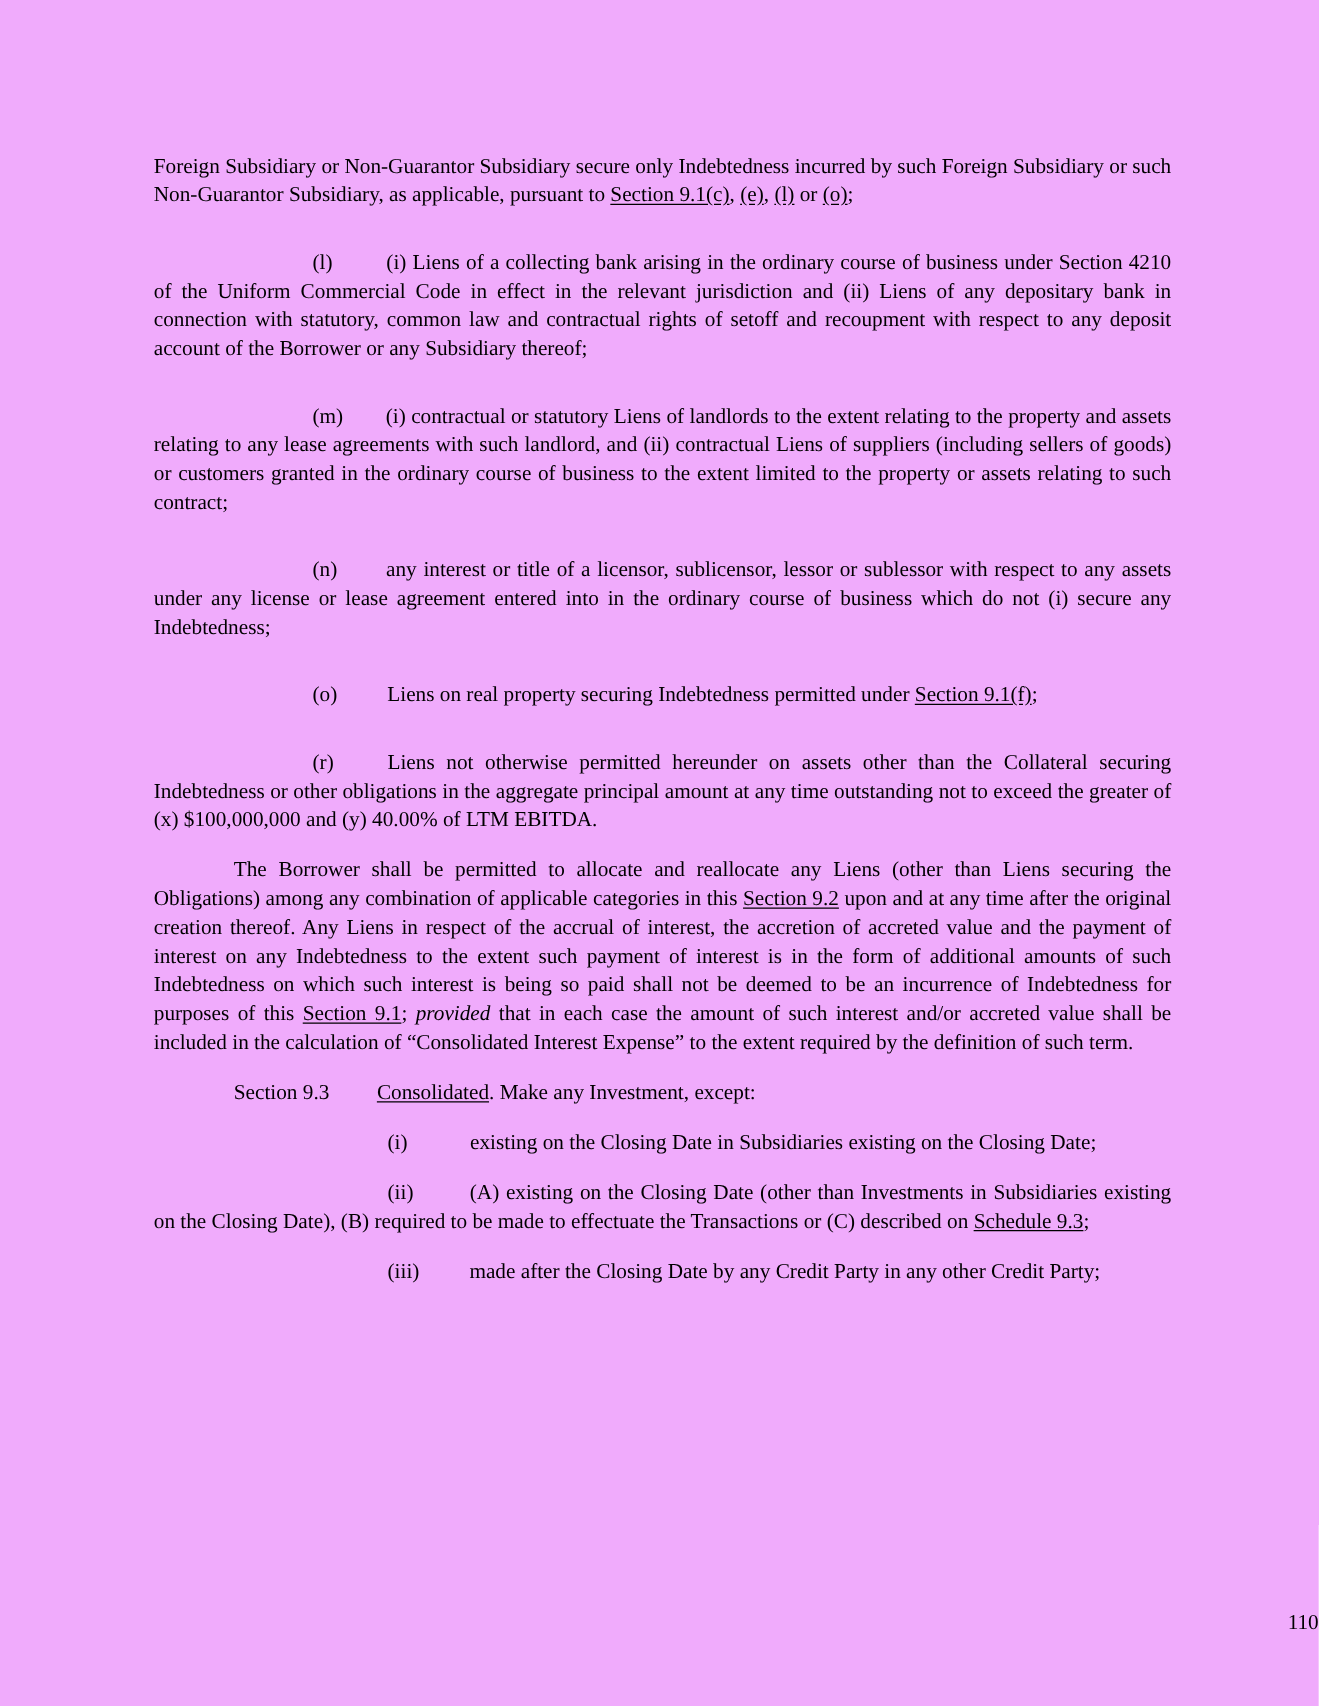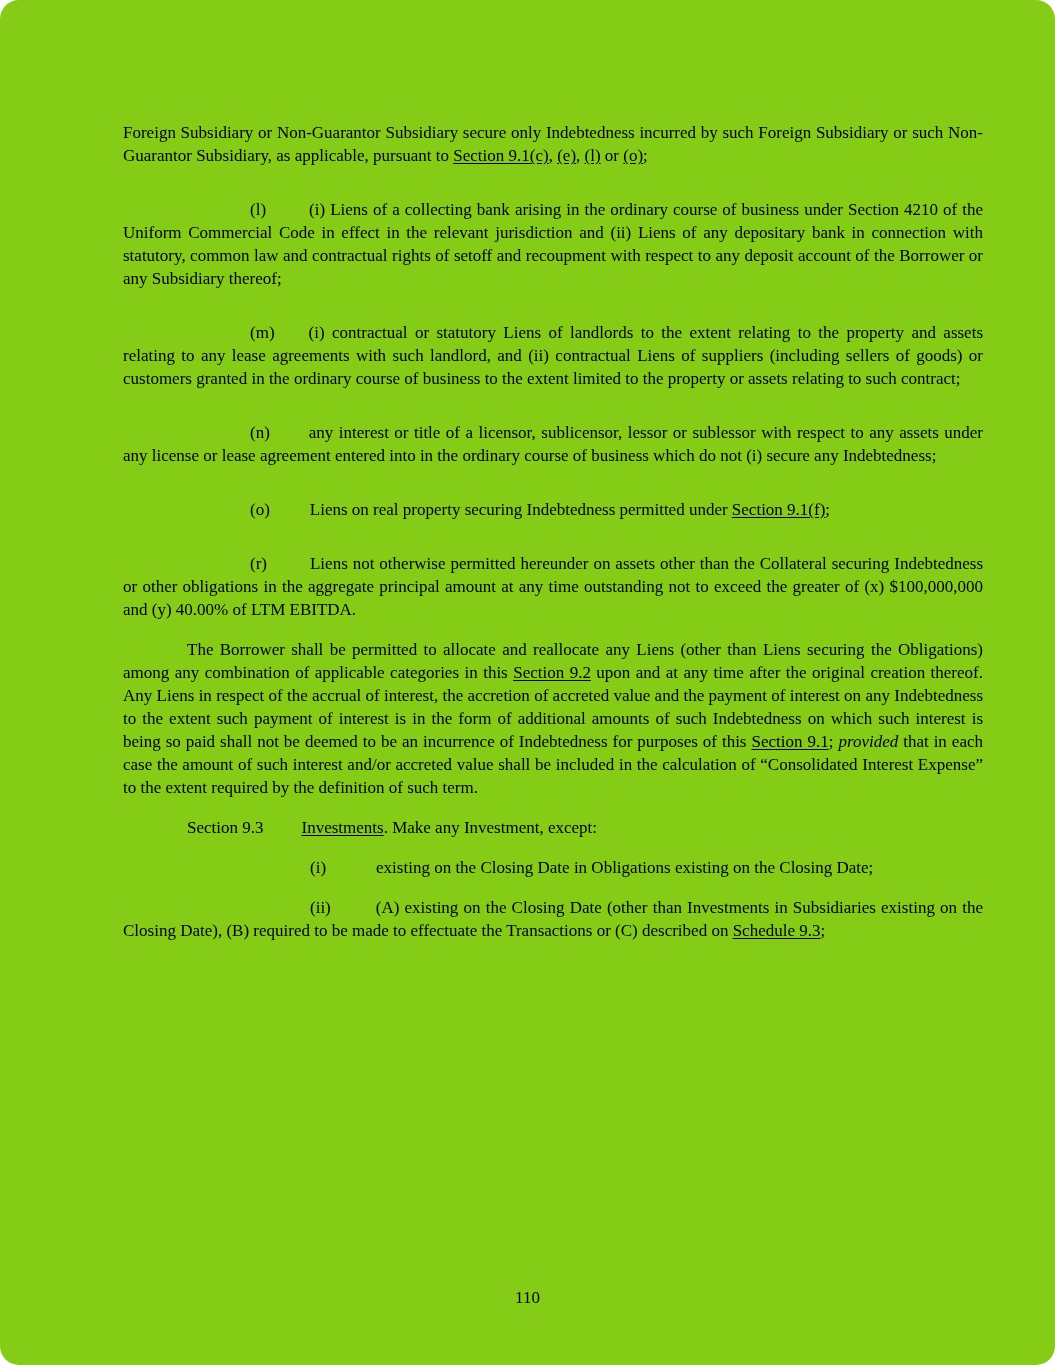--- a/index.html
+++ b/index.html
@@ -6,24 +6,23 @@
   body {
     background: #ffffff;
     font-family: "Liberation Serif", serif;
     color: #000000;
   }
   .page {
     position: relative;
     width: 1055px;
     height: 1365px;
     box-sizing: border-box;
-    padding: 121px 72px 0 123px;
-    background: #84cc16;
+    padding: 121px 118px 0 123px;
+    background: #f0abfc;
     overflow: hidden;
-    border-radius: 19px;
   }
   .doc {
     font-size: 17px;
     line-height: 23px;
   }
   .para {
     margin: 17px 0 0 0;
     text-align: justify;
   }
   .para:first-child { margin-top: 0; }
@@ -32,35 +31,36 @@
   .clause1 { text-indent: 127px; margin-top: 31px; }
   .clause2 { text-indent: 187px; }
   .tab { display: inline-block; }
   .u { text-decoration: underline; text-underline-offset: 2px; }
   .i { font-style: italic; }
   .page-num {
     position: absolute;
     left: 0;
     bottom: 56px;
     width: 100%;
-    text-align: center;
+    text-align: right;
     font-size: 17px;
     line-height: 23px;
   }
 </style>
 </head>
 <body>
 
 <div class="page">
   <div class="doc">
       <p class="para flush"><span>Foreign Subsidiary or Non-Guarantor Subsidiary secure only Indebtedness incurred by such Foreign Subsidiary or such Non-Guarantor Subsidiary, as applicable, pursuant to </span><span class="u">Section 9.1(c)</span><span>, </span><span class="u">(e)</span><span>, </span><span class="u">(l)</span><span> or </span><span class="u">(o)</span><span>;</span></p>
       <p class="para clause1"><span>(l)</span><span class="tab" style="width: 43px;"></span><span>(i) Liens of a collecting bank arising in the ordinary course of business under Section 4210 of the Uniform Commercial Code in effect in the relevant jurisdiction and (ii) Liens of any depositary bank in connection with statutory, common law and contractual rights of setoff and recoupment with respect to any deposit account of the Borrower or any Subsidiary thereof;</span></p>
       <p class="para clause1"><span>(m)</span><span class="tab" style="width: 34px;"></span><span>(i) contractual or statutory Liens of landlords to the extent relating to the property and assets relating to any lease agreements with such landlord, and (ii) contractual Liens of suppliers (including sellers of goods) or customers granted in the ordinary course of business to the extent limited to the property or assets relating to such contract;</span></p>
       <p class="para clause1"><span>(n)</span><span class="tab" style="width: 39px;"></span><span>any interest or title of a licensor, sublicensor, lessor or sublessor with respect to any assets under any license or lease agreement entered into in the ordinary course of business which do not (i) secure any Indebtedness;</span></p>
       <p class="para clause1"><span>(o)</span><span class="tab" style="width: 40px;"></span><span>Liens on real property securing Indebtedness permitted under </span><span class="u">Section 9.1(f)</span><span>;</span></p>
       <p class="para clause1"><span>(r)</span><span class="tab" style="width: 43px;"></span><span>Liens not otherwise permitted hereunder on assets other than the Collateral securing Indebtedness or other obligations in the aggregate principal amount at any time outstanding not to exceed the greater of (x) $100,000,000 and (y) 40.00% of LTM EBITDA.</span></p>
       <p class="para bodyind"><span>The Borrower shall be permitted to allocate and reallocate any Liens (other than Liens securing the Obligations) among any combination of applicable categories in this </span><span class="u">Section 9.2</span><span> upon and at any time after the original creation thereof.  Any Liens in respect of the accrual of interest, the accretion of accreted value and the payment of interest on any Indebtedness to the extent such payment of interest is in the form of additional amounts of such Indebtedness on which such interest is being so paid shall not be deemed to be an incurrence of Indebtedness for purposes of this </span><span class="u">Section 9.1</span><span>; </span><span class="i">provided</span><span> that in each case the amount of such interest and/or accreted value shall be included in the calculation of “Consolidated Interest Expense” to the extent required by the definition of such term.</span></p>
-      <p class="para bodyind"><span>Section 9.3</span><span class="tab" style="width: 38px;"></span><span class="u">Investments</span><span>.  Make any Investment, except:</span></p>
-      <p class="para clause2"><span>(i)</span><span class="tab" style="width: 50px;"></span><span>existing on the Closing Date in Obligations existing on the Closing Date;</span></p>
+      <p class="para bodyind"><span>Section 9.3</span><span class="tab" style="width: 38px;"></span><span class="u">Consolidated</span><span>.  Make any Investment, except:</span></p>
+      <p class="para clause2"><span>(i)</span><span class="tab" style="width: 50px;"></span><span>existing on the Closing Date in Subsidiaries existing on the Closing Date;</span></p>
       <p class="para clause2"><span>(ii)</span><span class="tab" style="width: 45px;"></span><span>(A) existing on the Closing Date (other than Investments in Subsidiaries existing on the Closing Date), (B) required to be made to effectuate the Transactions or (C) described on </span><span class="u">Schedule 9.3</span><span>;</span></p>
+      <p class="para clause2"><span>(iii)</span><span class="tab" style="width: 40px;"></span><span>made after the Closing Date by any Credit Party in any other Credit Party;</span></p>
     </div>
   <div class="page-num">110</div>
 </div>
 
 </body></html>

